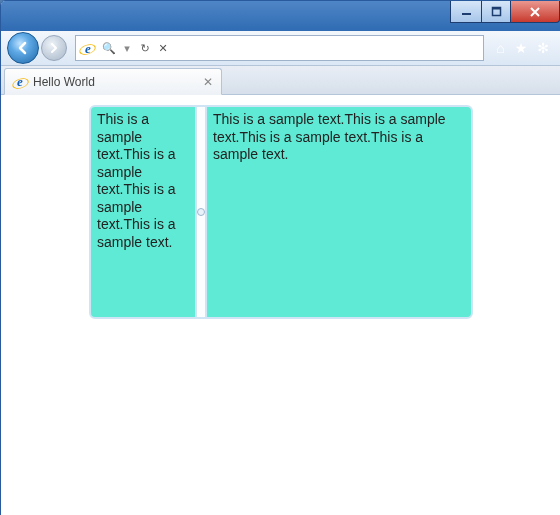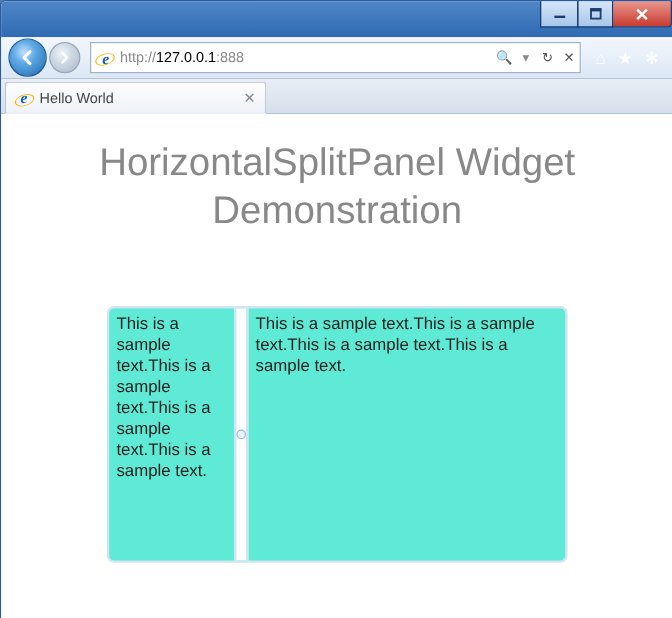--- a/index.html
+++ b/index.html
@@ -84,23 +84,20 @@
         </svg>
     </div>
 
     <div class="addr">
       <span class="favicon">
         <span class="ie-wrap">
             <span class="ie-ring"></span>
             <span class="ie-e">e</span>
           </span>
       </span>
-      <span class="url">
-        <span>http://</span><span class="host">127.0.0.1</span><span>:888</span>
-      </span>
       <span class="ctl">🔍</span>
       <span class="ctl" style="color:#888">▾</span>
       <span class="ctl">↻</span>
       <span class="ctl">✕</span>
     </div>
 
     <div class="toolicons">
       <span>⌂</span>
       <span>★</span>
       <span>✻</span>
@@ -114,21 +111,20 @@
             <span class="ie-ring"></span>
             <span class="ie-e">e</span>
           </span>
       </span>
       <span>Hello World</span>
       <span class="tclose">✕</span>
     </div>
   </div>
 
   <div class="content">
-    <h1 class="heading">HorizontalSplitPanel Widget Demonstration</h1>
 
     <div class="panelwrap">
       <div class="hsplit">
         <div class="pane left">This is a sample text.This is a sample text.This is a sample text.This is a sample text.</div>
         <div class="splitter">
           <div class="grip"></div>
         </div>
         <div class="pane right">This is a sample text.This is a sample text.This is a sample text.This is a sample text.</div>
       </div>
     </div>

